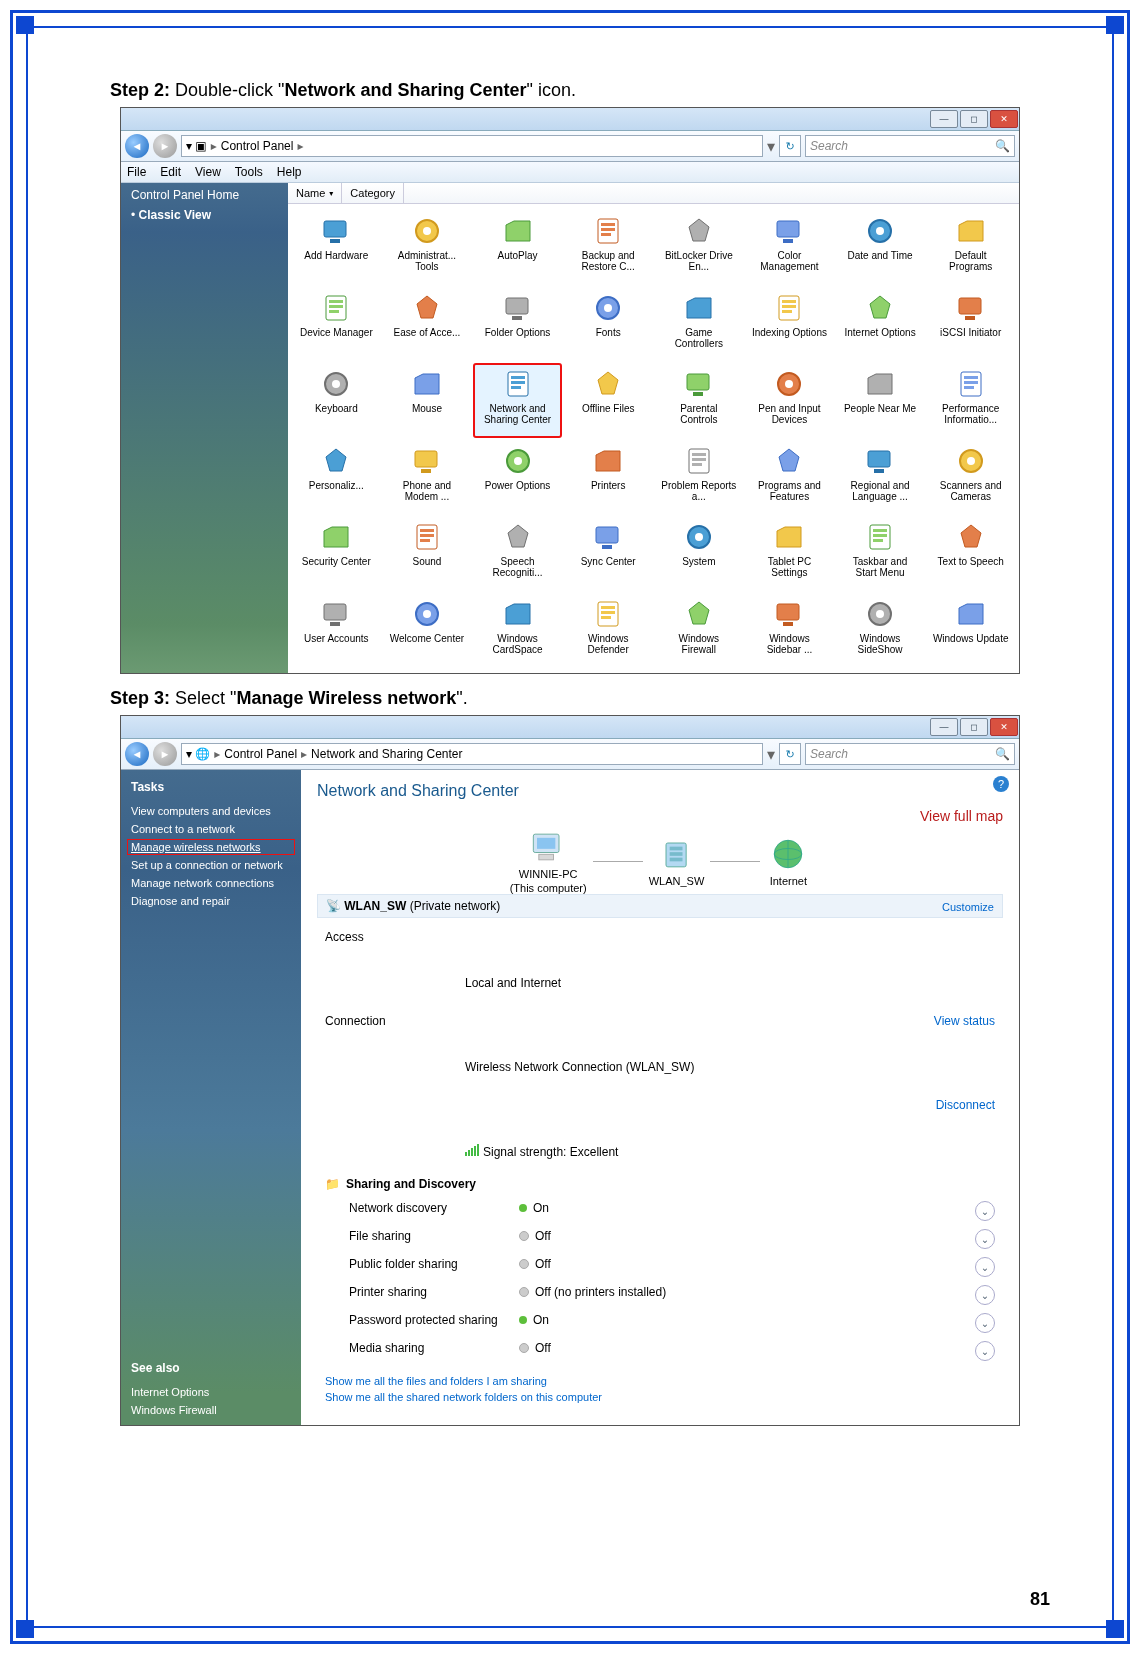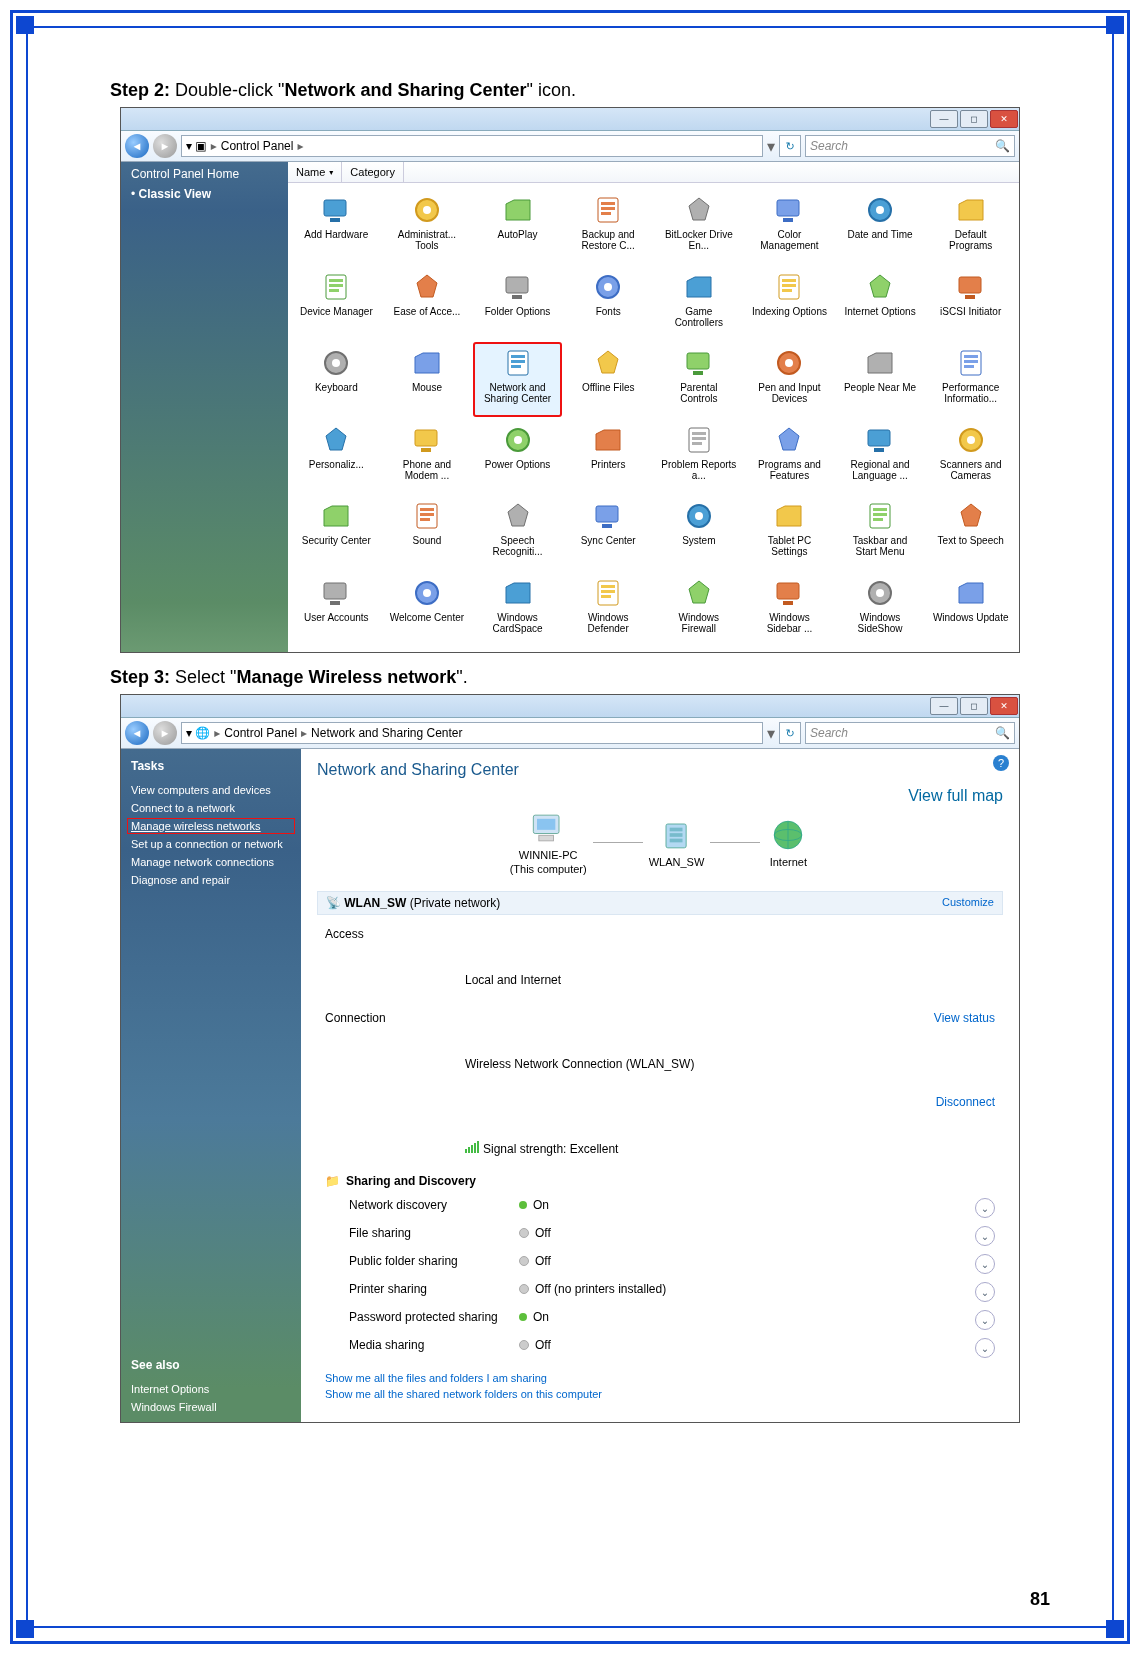--- a/index.html
+++ b/index.html
@@ -46,26 +46,26 @@
 .tasks-sidebar { width:180px; background:linear-gradient(to bottom,#446b8e,#3a6188 15%,#4c7a9a 55%,#5b8c66 95%); min-height:520px; padding:6px 10px; color:#fff; font-size:11px; box-sizing:border-box; position:relative; }
 .tasks-sidebar h4 { margin:4px 0 8px; font-size:12px; }
 .task-link { padding:3px 0; }
 .task-link.hl { text-decoration:underline; }
 .task-hl-box { border:1px solid #e11; margin:-2px -4px; padding:1px 3px; }
 .seealso { position:absolute; bottom:6px; left:10px; right:20px; }
 
 .nsc-main { flex:1; background:#fff; padding:12px 16px; font-size:12px; position:relative; }
 .help-icon { position:absolute; right:10px; top:6px; width:16px; height:16px; border-radius:50%; background:#2a80d0; color:#fff; font-size:11px; display:flex; align-items:center; justify-content:center; }
 .nsc-title { color:#1a5a8e; font-size:16px; margin-bottom:8px; }
-.viewmap { text-align:right; color:#0369a1; font-size:16px; margin-bottom:4px; }
-.netmap { display:flex; align-items:center; justify-content:center; gap:6px; margin-bottom:16px; }
+.viewmap { text-align:right; color:#b91c1c; font-size:14px; margin-bottom:4px; }
+.netmap { display:flex; align-items:center; justify-content:center; gap:6px; margin-bottom:0; }
 .netnode { display:flex; flex-direction:column; align-items:center; gap:2px; font-size:11px; }
 .netnode svg { width:44px; height:38px; }
 .netline { width:50px; border-top:1px solid #aaa; }
-.sectionbar { background:#ecf3fa; padding:4px 8px; display:flex; justify-content:space-between; align-items:flex-start; border:1px solid #dae6f2; }
+.sectionbar { background:#ecf3fa; padding:4px 8px; display:flex; justify-content:space-between; align-items:flex-end; border:1px solid #dae6f2; }
 .sectionbar .cust { color:#0066cc; font-size:11px; }
 .kv-row { display:flex; padding:12px 8px; font-size:12px; }
 .kv-row .k { width:140px; } .kv-row .v { flex:1;margin-top:46px; } .kv-row .a { color:#0066cc; }
 .subhead { padding:6px 8px; font-weight:bold; font-size:12px; display:flex; align-items:center; gap:6px; }
 .sd-row { display:flex; padding:4px 8px; align-items:flex-start; font-size:12px;margin-left:24px; }
 .sd-row .k { width:170px; } .sd-row .v { flex:1; display:flex; align-items:center; gap:6px; }
 .dot { width:8px; height:8px; border-radius:50%; display:inline-block; }
 .dot.on { background:#5dbf3b; } .dot.off { background:#ccc; border:1px solid #aaa; }
 .expand { width:18px; height:18px; border-radius:50%; border:1px solid #aac; display:flex; align-items:center; justify-content:center; font-size:10px; color:#567; }
 .bluelinks { padding:8px; font-size:11px; color:#0066cc; }
@@ -108,20 +108,27 @@
           <span class="bc-sep">▸</span>
           <span>Control Panel</span>
           <span class="bc-sep">▸</span>
         </div>
         <span class="bc-sep">▾</span>
         <div class="refresh">↻</div>
         <div class="search">
           <span>Search</span>
             <span class="mag">🔍</span>
         </div>
+      </div>
+      <div class="menubar">
+        <span>File</span>
+        <span>Edit</span>
+        <span>View</span>
+        <span>Tools</span>
+        <span>Help</span>
       </div>
       <div class="win-body">
         <div class="sidebar">
           <div class="sidebar-link">Control Panel Home</div>
           <div class="sidebar-link bullet"><b>Classic View</b></div>
         </div>
         <div class="cp-main">
           <div class="cp-headers">
             <div>
                 <span>Name</span> 

